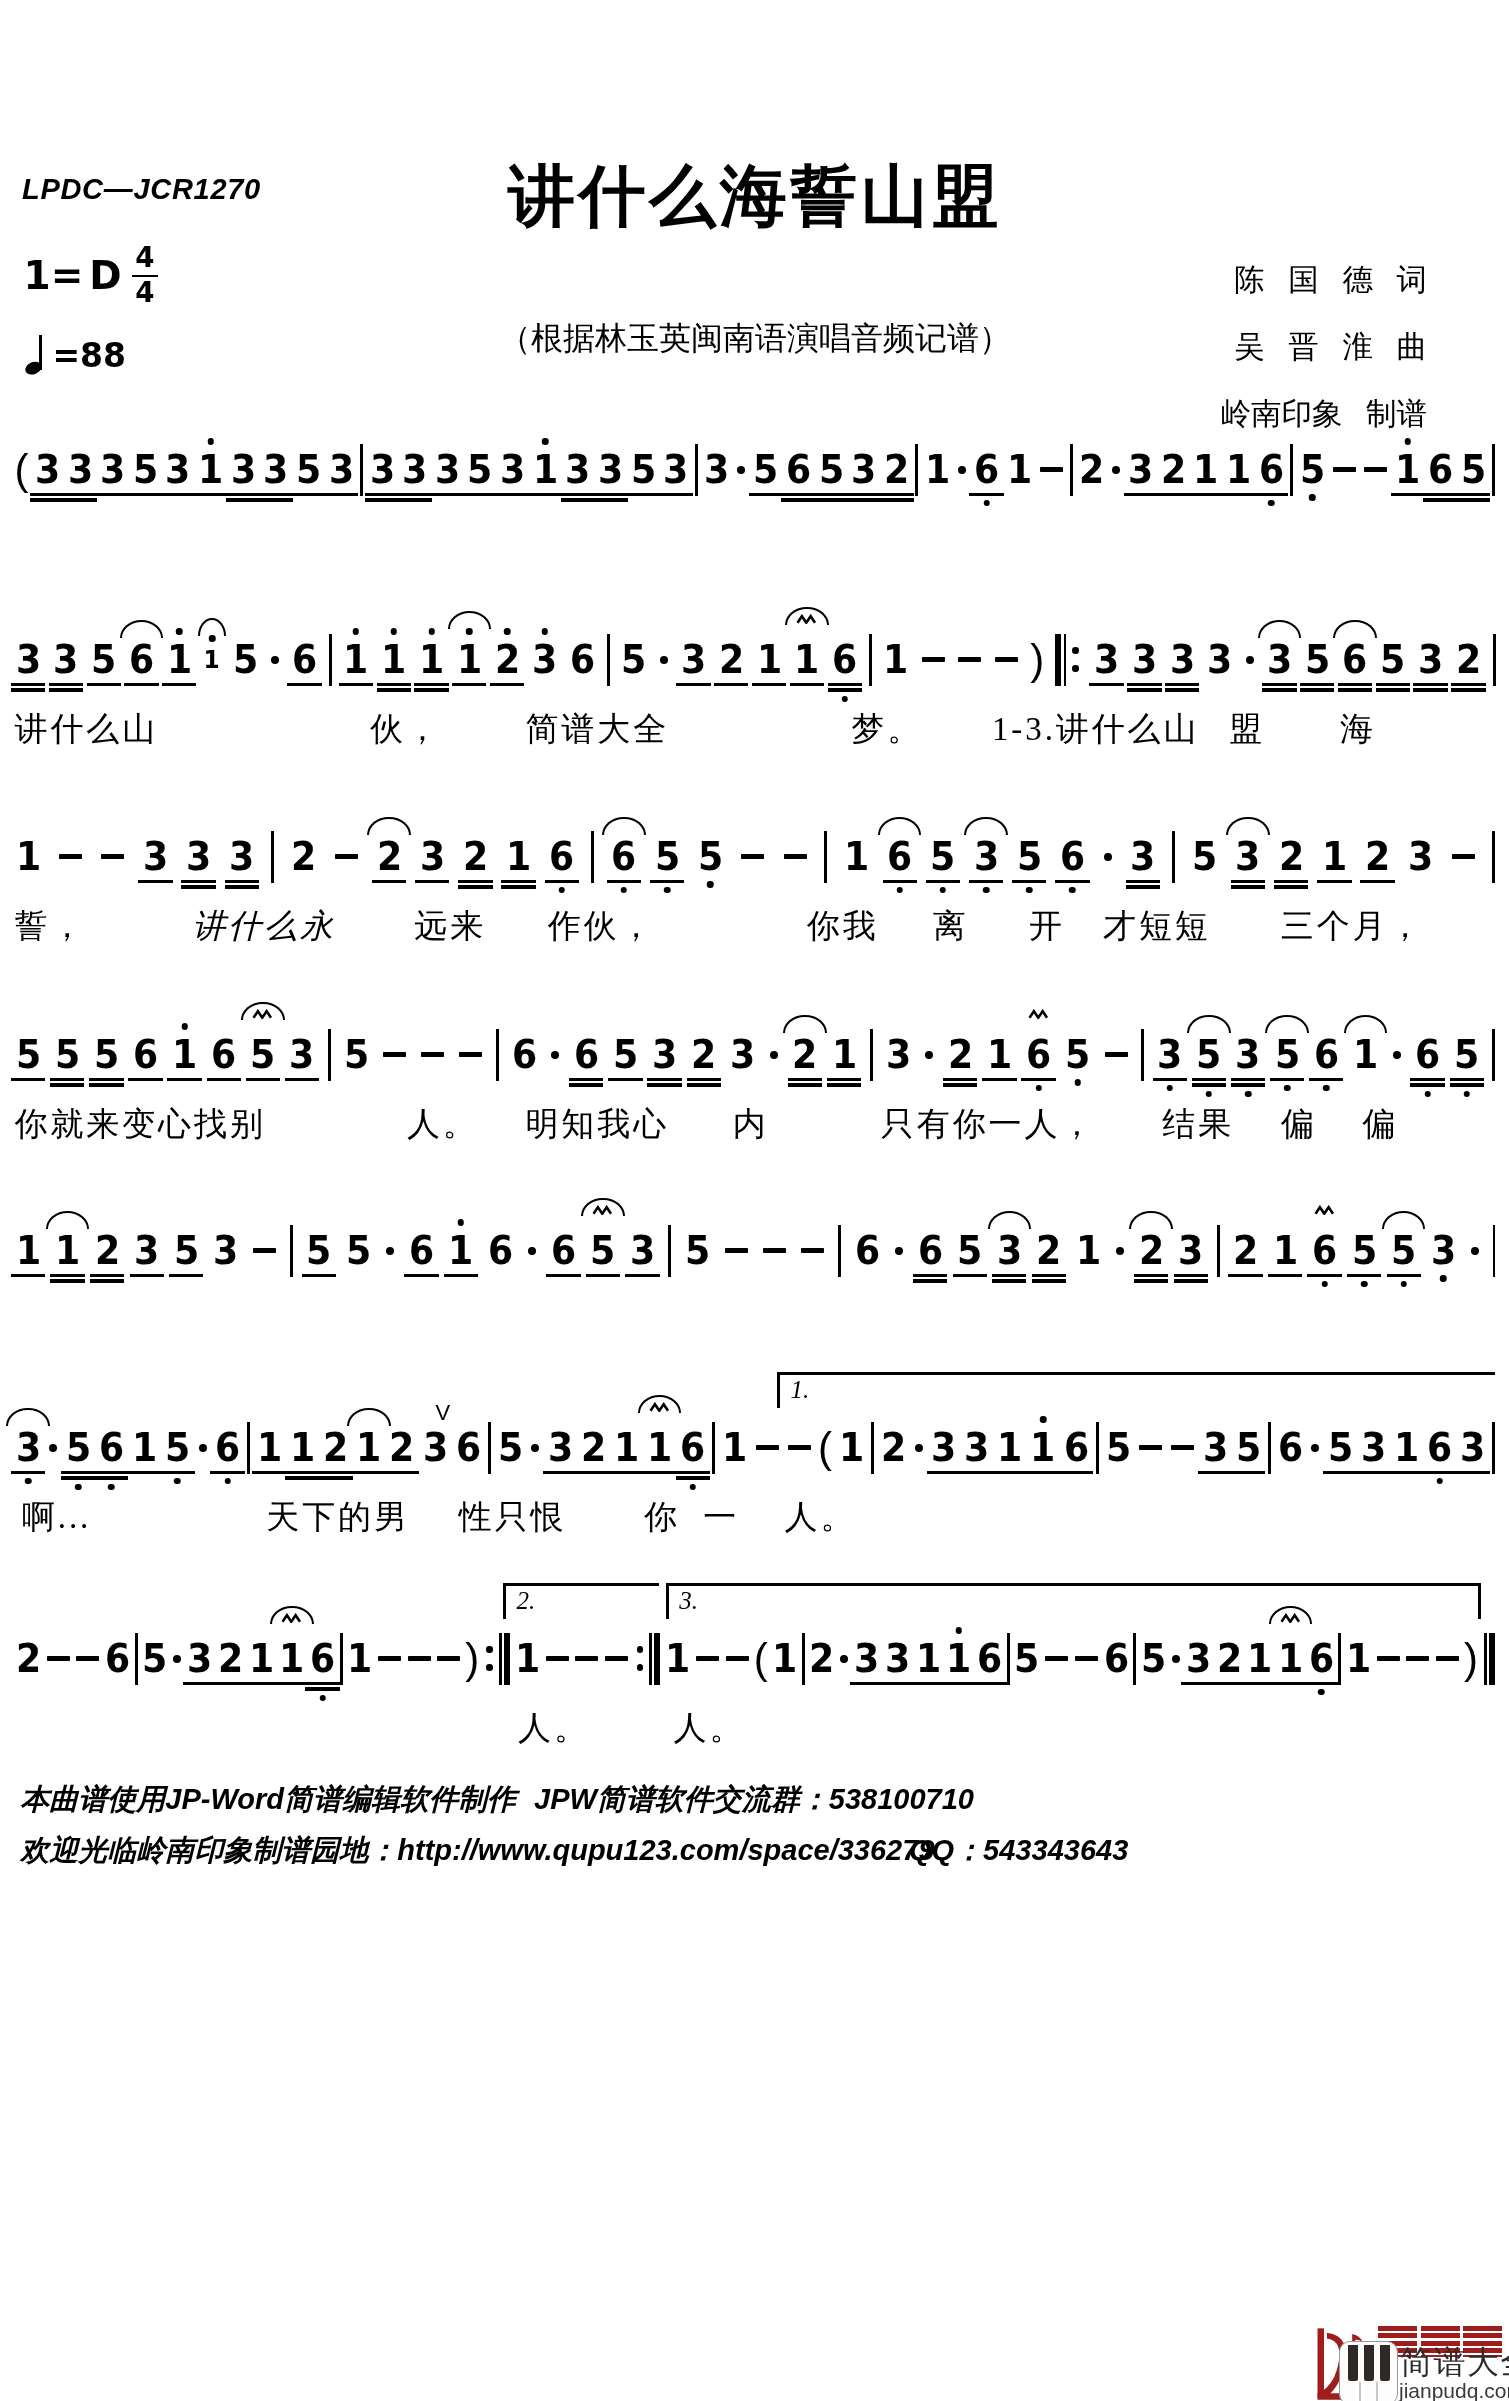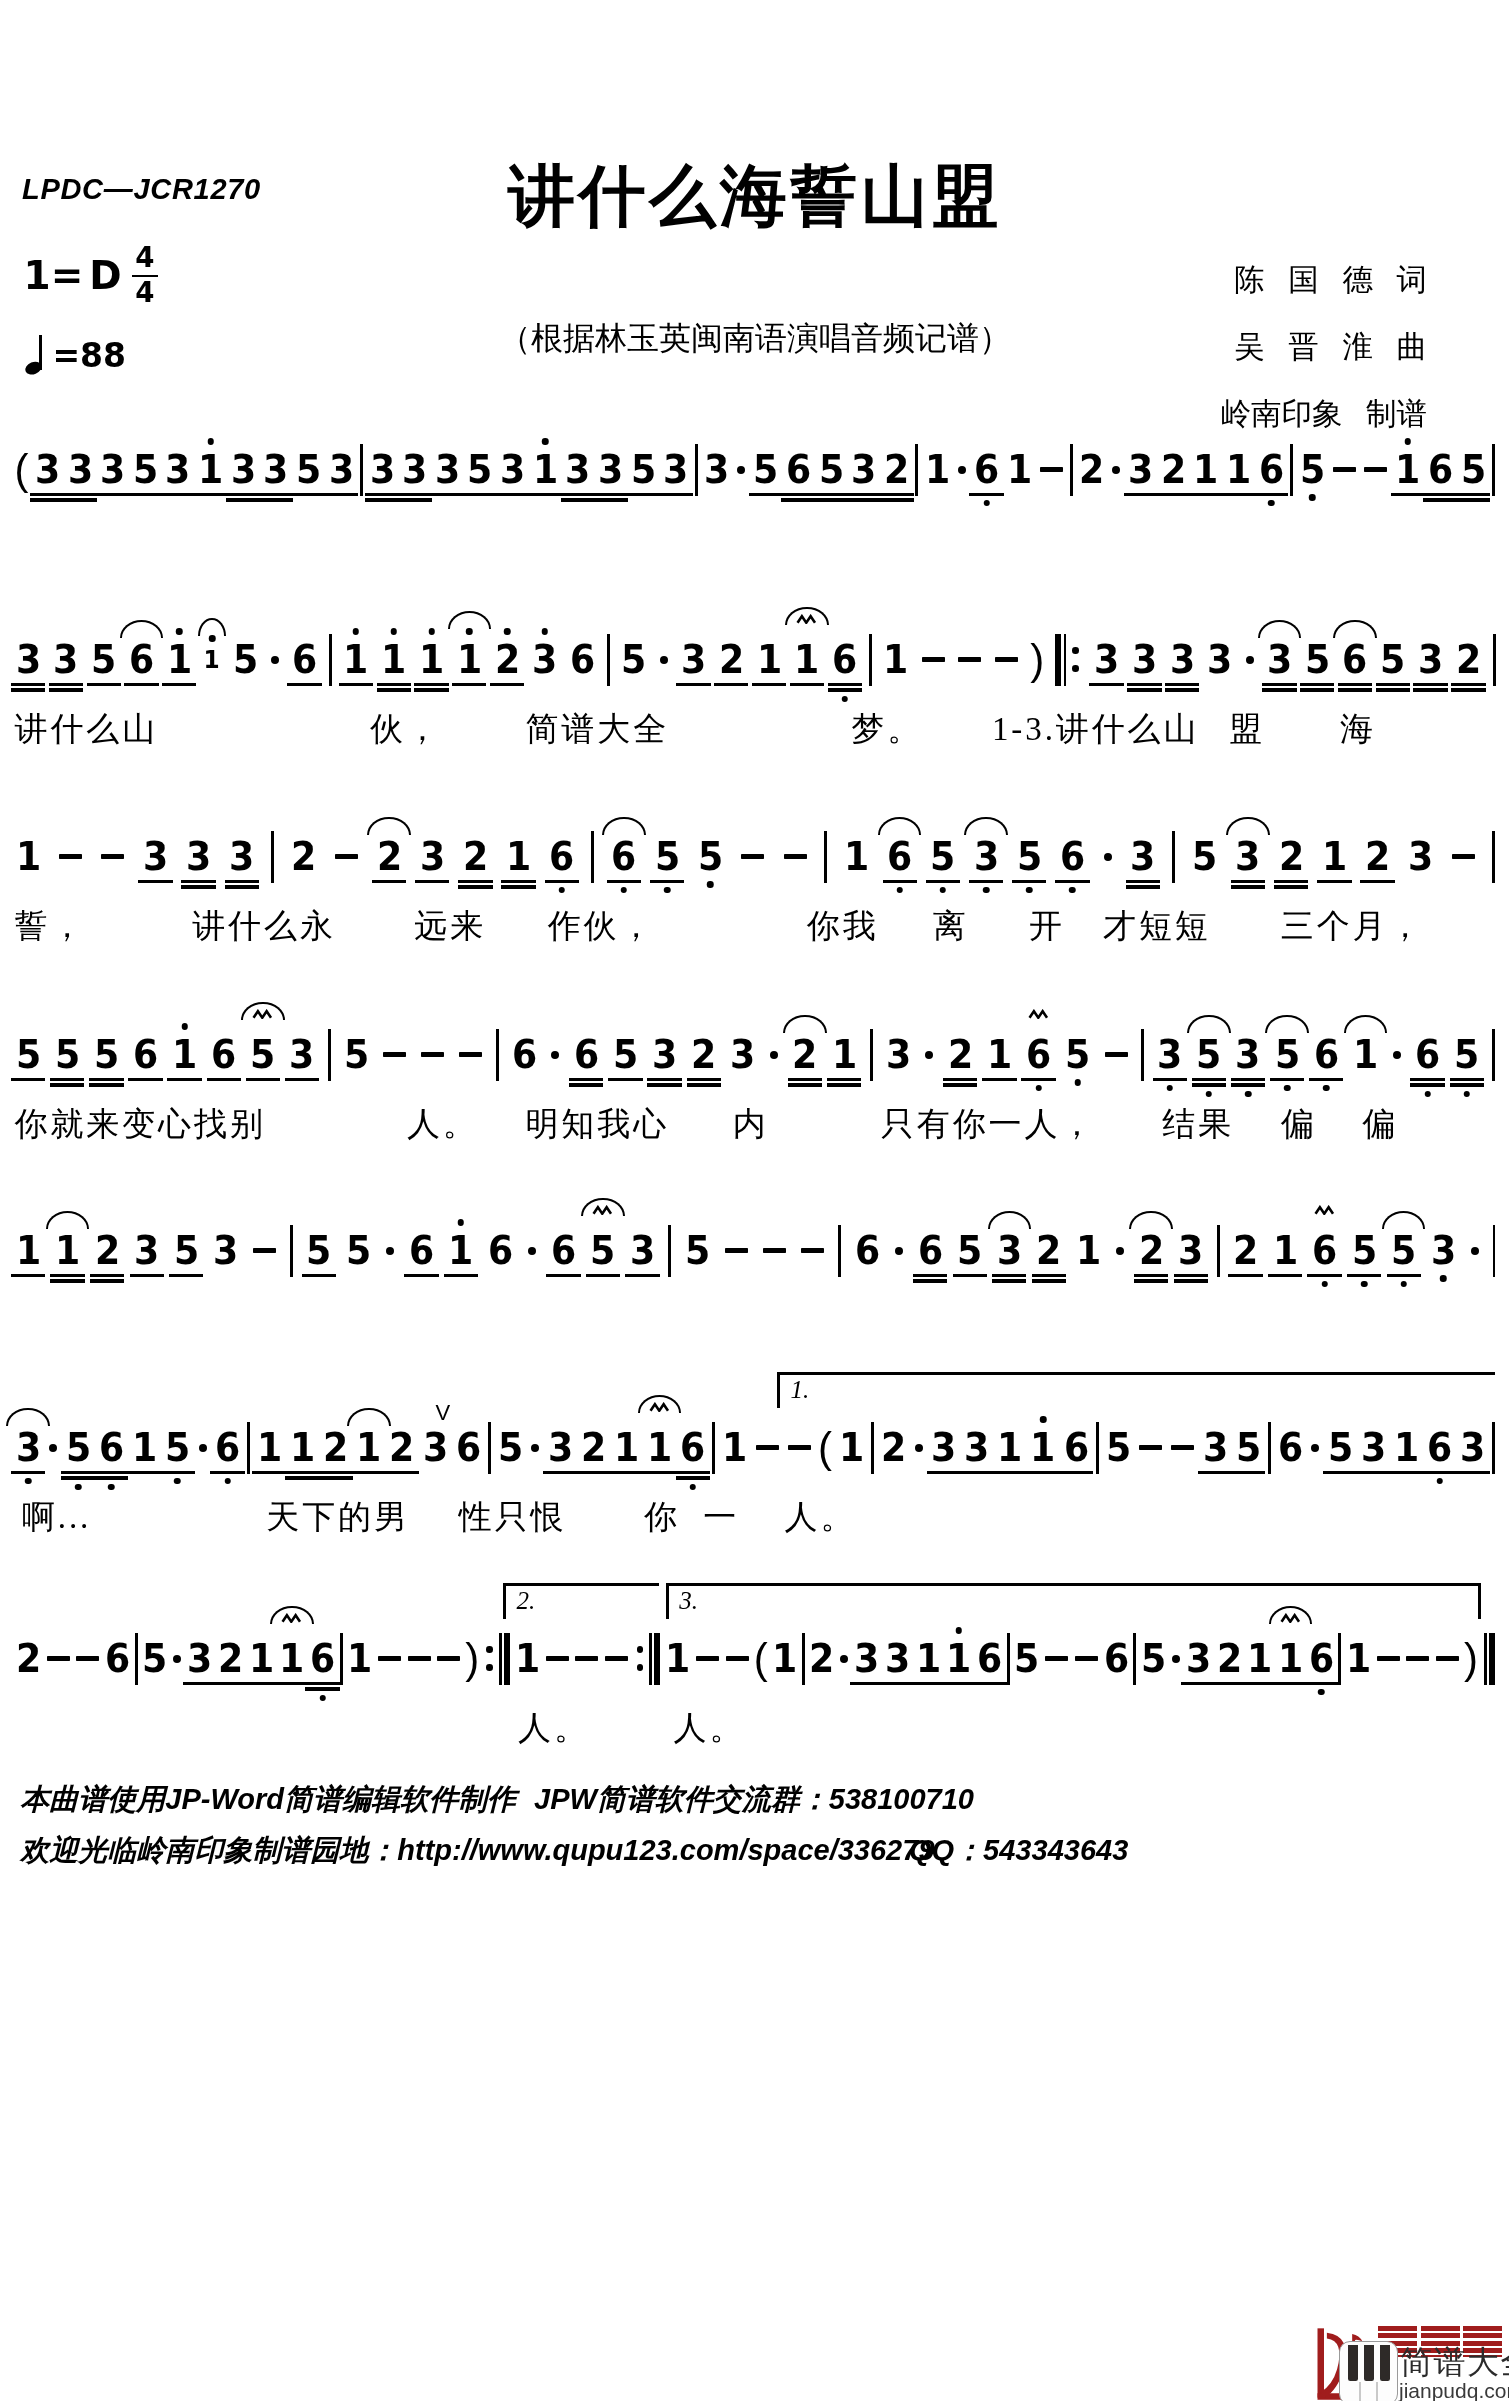--- a/index.html
+++ b/index.html
@@ -611,21 +611,21 @@
           <i class="ul" style="bottom: -7.3px;"></i>
         </span>
         <span class="tok note">
           <span class="num">3</span>
         </span>
         <span class="tok dash"></span>
         <span class="tok bar"></span>
       </div>
       <div class="lyrics">
         <span class="lyric-seg" style="left: 0%;">誓，</span>
-        <span class="lyric-seg" style="left: 12%;">讲什么永</span>
+        <span class="lyric-seg" style="left: 12%; font-style: italic;">讲什么永</span>
         <span class="lyric-seg" style="left: 27%;">远来</span>
         <span class="lyric-seg" style="left: 36%;">作伙，</span>
         <span class="lyric-seg" style="left: 53.5%;">你我</span>
         <span class="lyric-seg" style="left: 62%;">离</span>
         <span class="lyric-seg" style="left: 68.5%;">开</span>
         <span class="lyric-seg" style="left: 73.5%;">才短短</span>
         <span class="lyric-seg" style="left: 85.5%;">三个月，</span>
       </div>
     </div>
     <div class="system" style="top: 1021px;">

